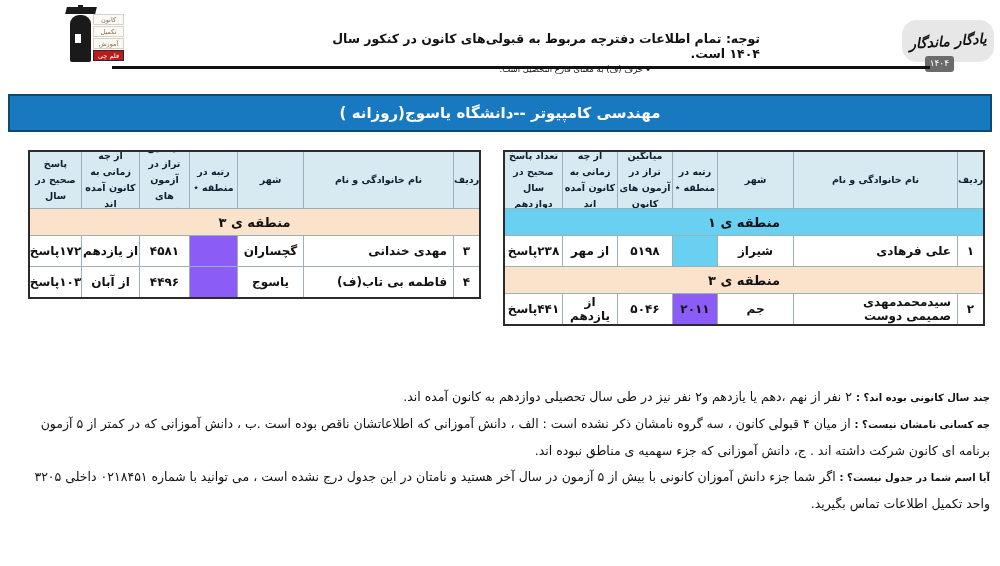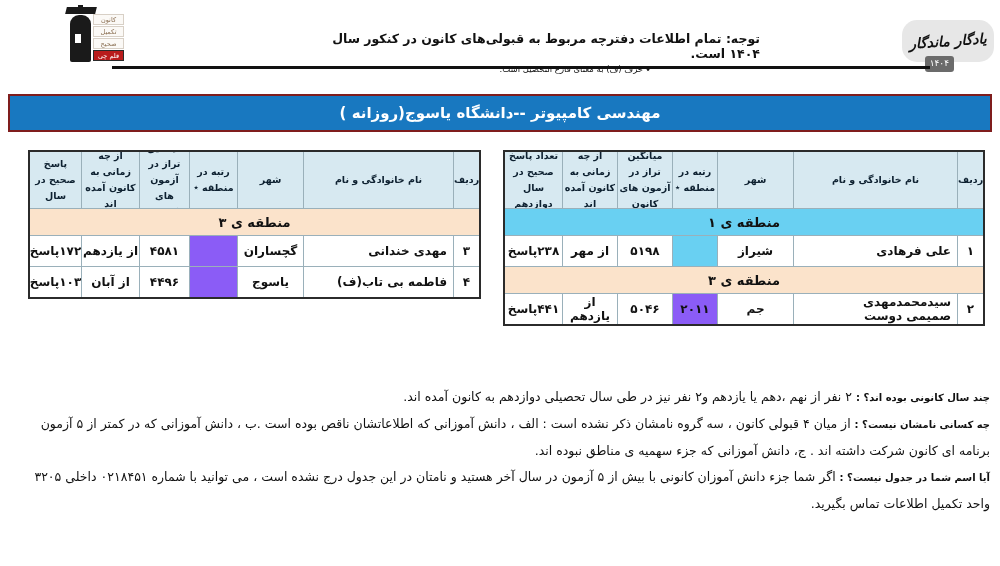--- a/index.html
+++ b/index.html
@@ -21,21 +21,21 @@
   #notice{position:absolute;top:31px;right:240px;width:430px;direction:rtl;text-align:right;}
   #notice .notice-main{font-weight:bold;font-size:12.5px;}
   #notice .notice-sub{font-size:8.5px;margin-top:3px;text-align:center;padding-left:60px;}
   #memorial{position:absolute;top:20px;right:6px;width:92px;height:42px;background:#e7e7e7;border-radius:15px;
     display:flex;align-items:center;justify-content:center;}
   #memorial .memorial-text{font-family:"DejaVu Serif", serif;font-style:italic;font-weight:bold;font-size:14px;
     transform:rotate(-4deg);direction:rtl;white-space:nowrap;}
   #year-badge{position:absolute;top:56px;right:46px;background:#6b6b6b;color:#fff;font-size:9px;line-height:1;
     padding:3px 5px 4px;border-radius:3px;direction:rtl;}
   
-  #title-bar{position:absolute;top:94px;left:8px;right:8px;height:34px;background:#1878c0;border:2px solid #7f1d1d;
+  #title-bar{position:absolute;top:94px;left:8px;right:8px;height:34px;background:#1878c0;border:2px solid #0c4a6e;
     color:#fff;display:flex;align-items:center;justify-content:center;font-weight:bold;font-size:15px;direction:rtl;}
   
   .tbl{position:absolute;top:150px;border:2px solid #2b2b2b;direction:rtl;background:#fff;}
   .trow{display:flex;border-top:1px solid #9ab0ba;}
   .trow:first-child{border-top:none;}
   .cell{box-sizing:border-box;border-left:1px solid #9ab0ba;display:flex;align-items:center;justify-content:center;
     text-align:center;overflow:hidden;}
   .cell:last-child{border-left:none;}
   .hdr .cell{background:#d7e9f1;font-weight:bold;font-size:9.5px;line-height:1.7;color:#0d2030;height:56px;padding:1px 1px;}
   .data-row .cell{height:30px;font-size:12px;font-weight:bold;}
@@ -61,21 +61,21 @@
 <body>
 
 <div id="grad-logo">
   <div class="cap-btn"></div>
   <div class="cap"></div>
   <div class="gown"></div>
   <div class="book"></div>
   <div class="logo-lines">
     <div class="logo-line">کانون</div>
     <div class="logo-line">تکمیل</div>
-    <div class="logo-line">صحیح</div>
+    <div class="logo-line">آموزش</div>
     <div class="logo-line dark">قلم چی</div>
   </div>
 </div>
 
 <div id="notice">
   <div class="notice-main">توجه: تمام اطلاعات دفترچه مربوط به قبولی‌های کانون در کنکور سال ۱۴۰۴ است.</div>
   <div class="notice-sub">٭ حرف (ف) به معنای فارغ التحصیل است.</div>
 </div>
 
 <div id="memorial">

